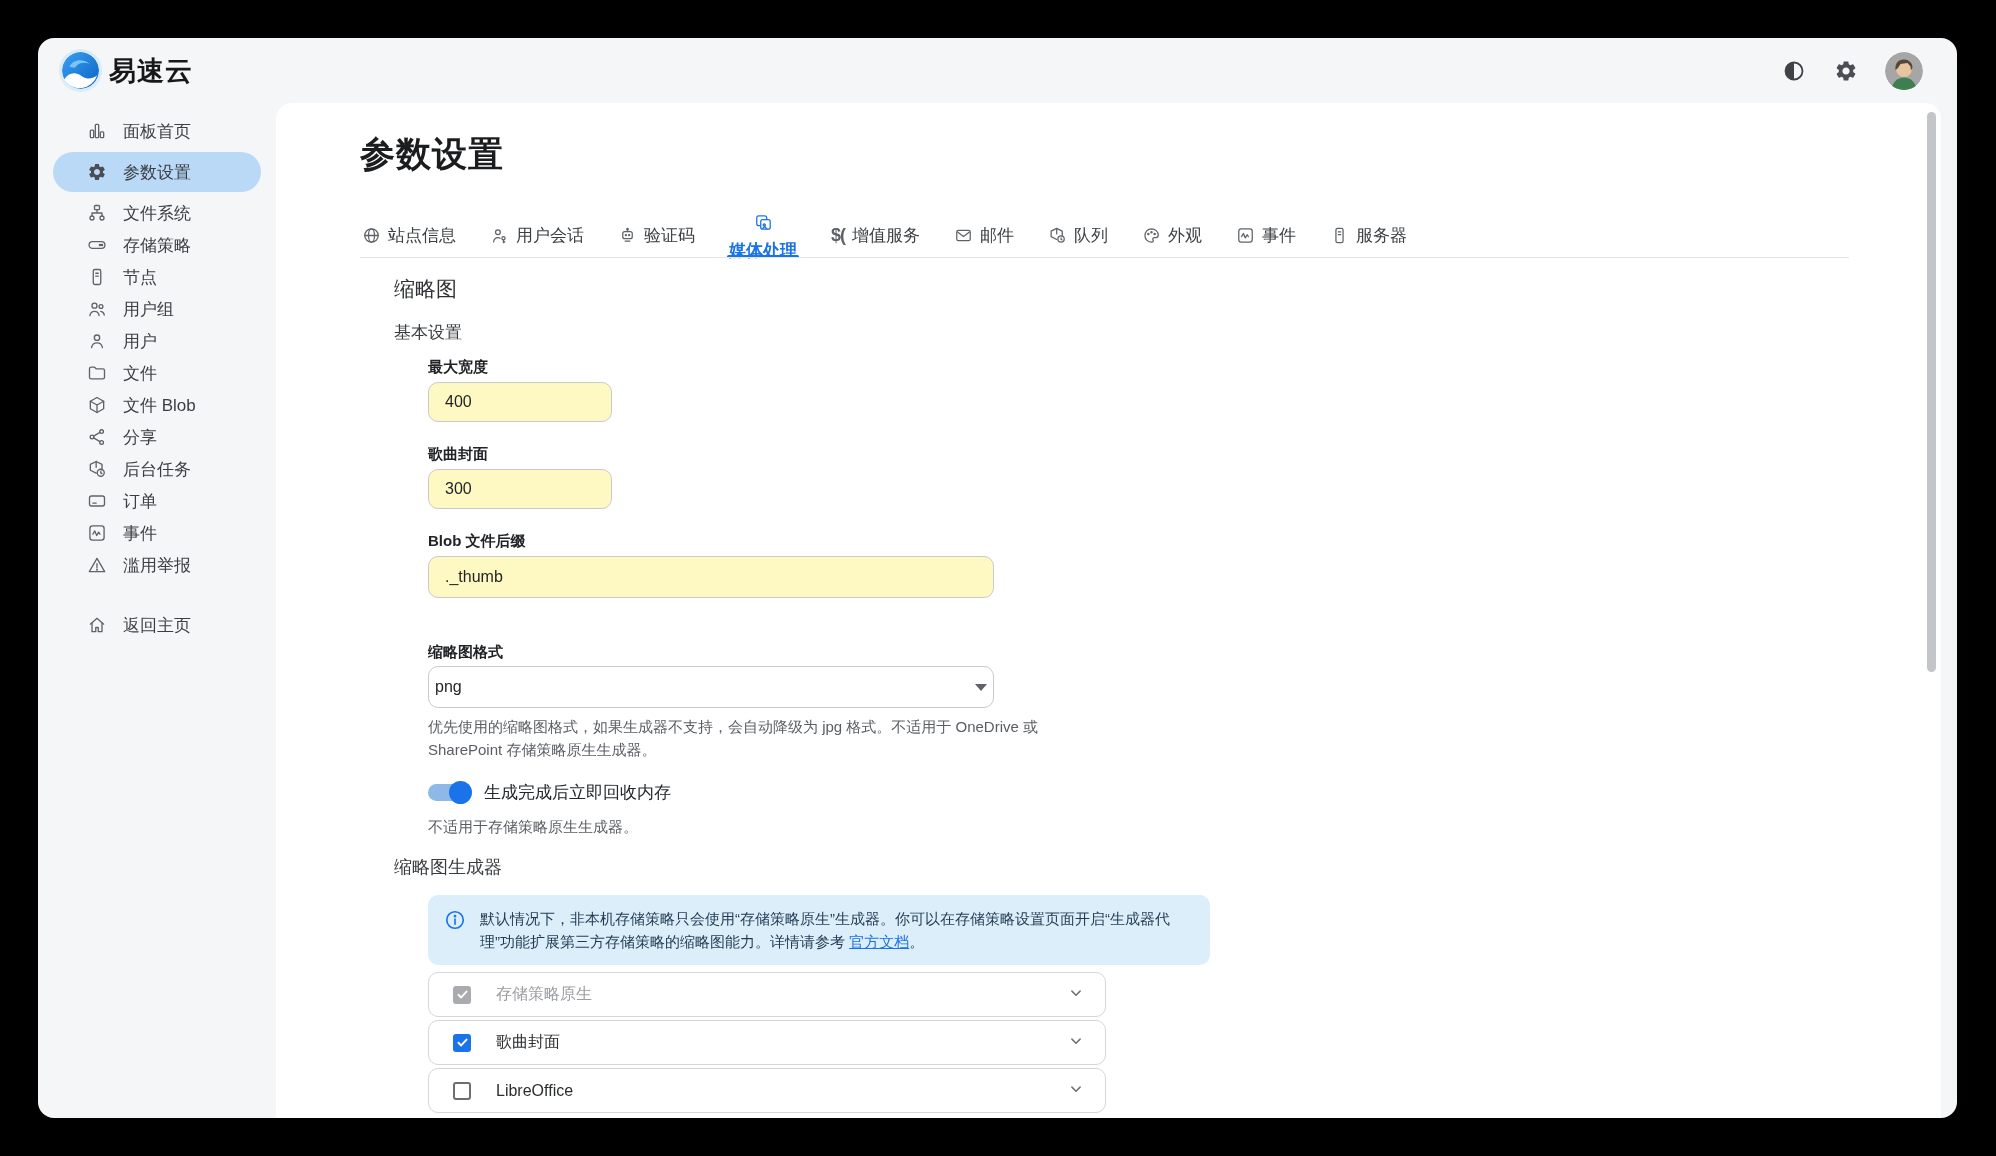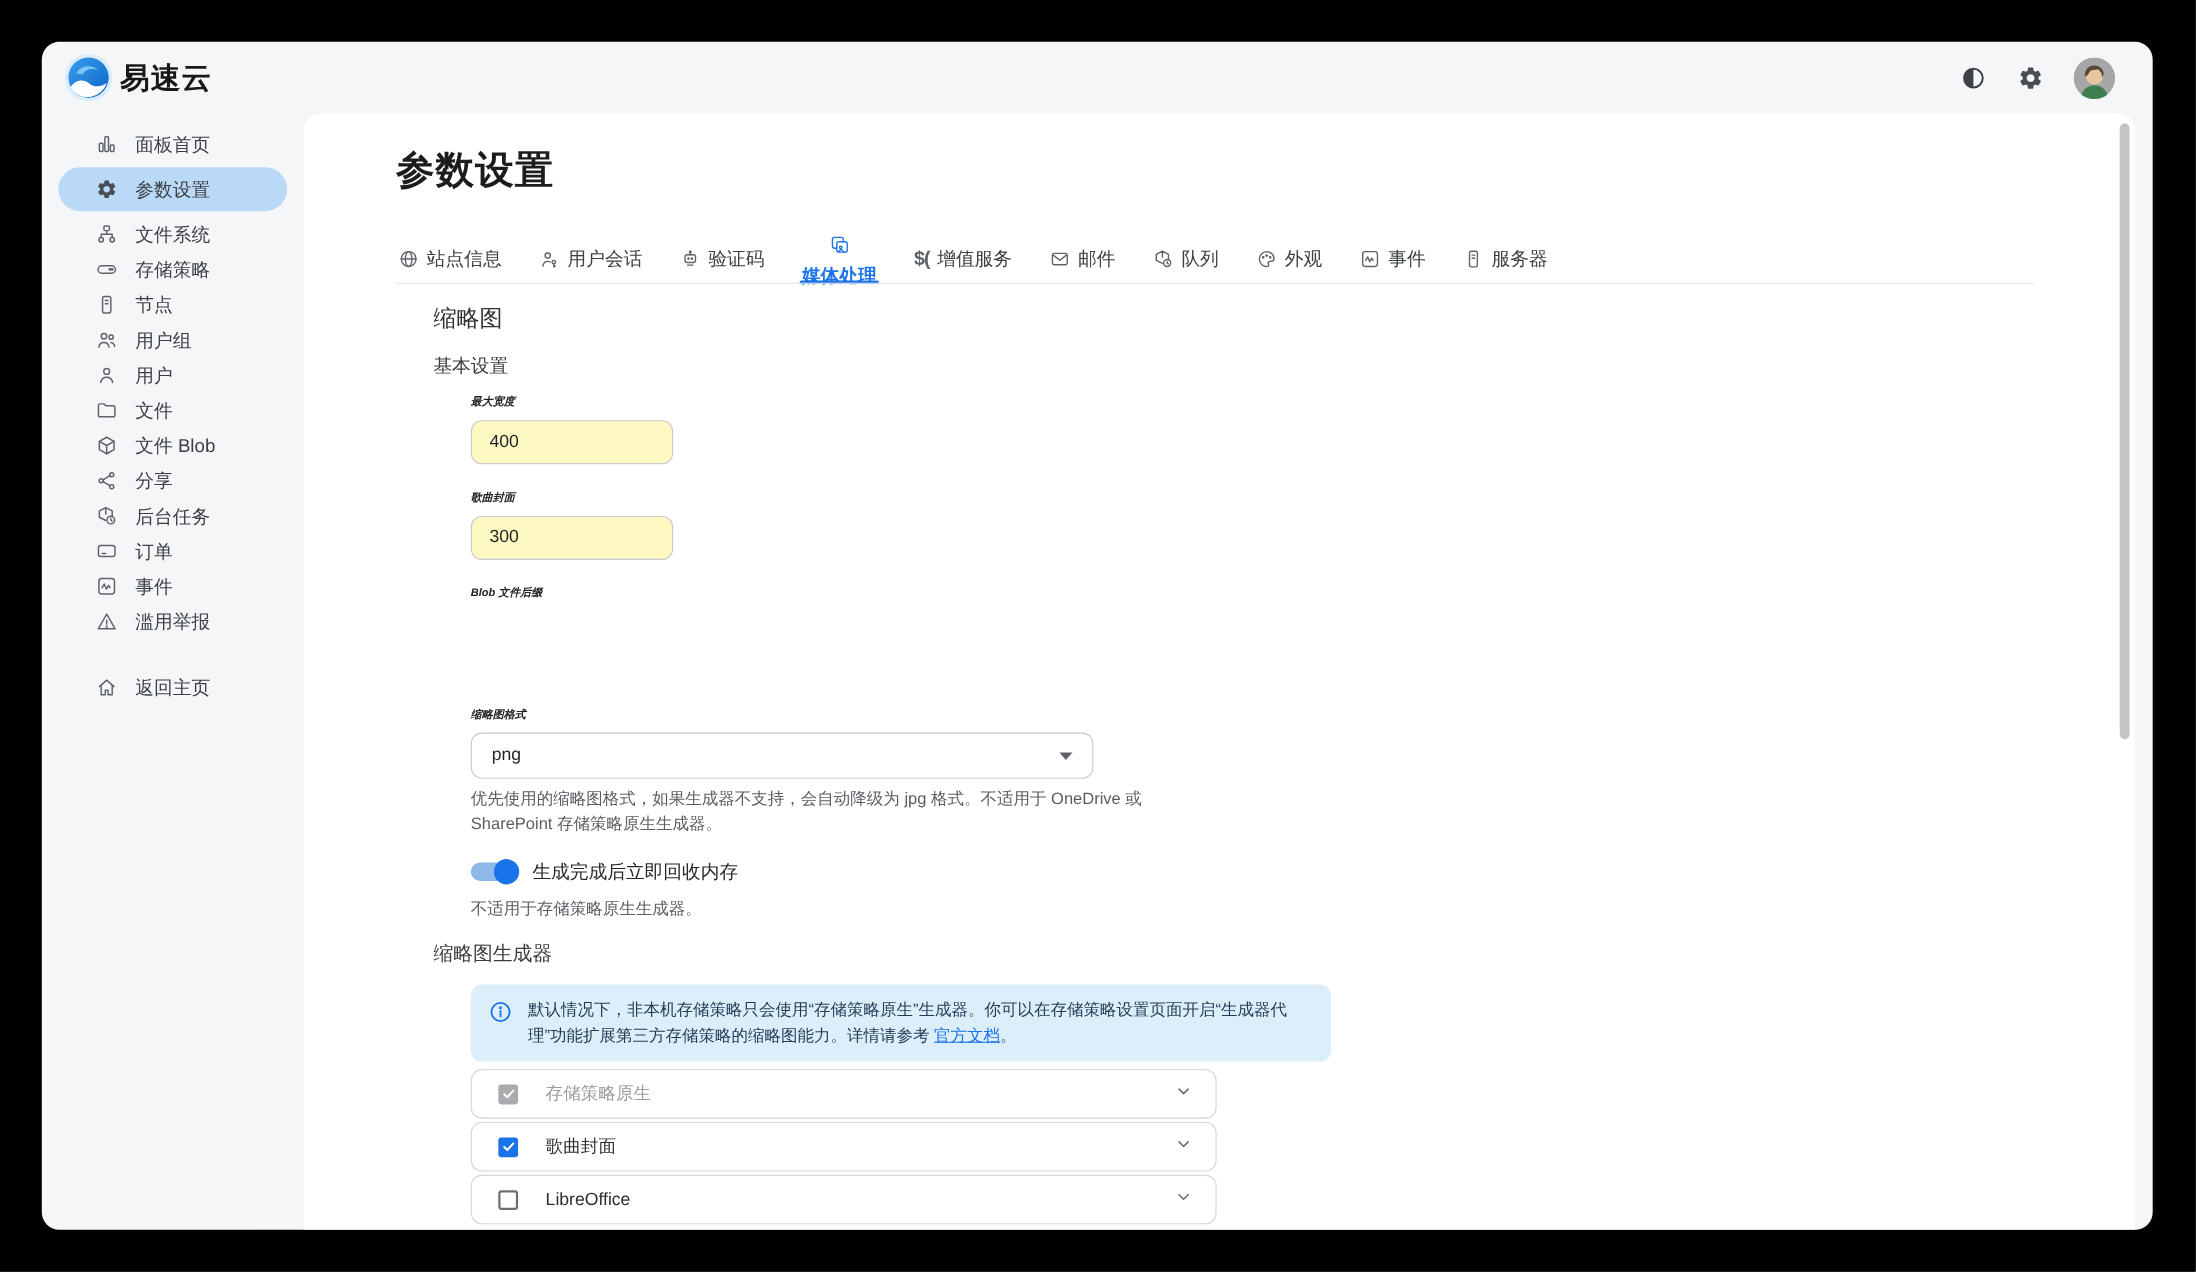--- a/index.html
+++ b/index.html
@@ -39,24 +39,24 @@
   .tab .t-ic { width:19px; height:19px; display:flex; align-items:center; }
   .tab svg { stroke:#5f6368; fill:none; stroke-width:1.6; stroke-linecap:round; stroke-linejoin:round; }
   .tab.active { color:#1a73e8; font-weight:bold;flex-direction:column; }
   .tab.active svg { stroke:#1a73e8; }
   .tab.active::after { content:""; position:absolute; left:0; right:0; bottom:-1px; height:3px; border-radius:2px; background:#1a73e8; }
   .vas-glyph { font-size:18px; font-weight:bold; color:#5f6368; letter-spacing:-1px; }
 
   
   .section-title { position:absolute; left:118px; font-size:21px; color:#2f3134; }
   .subsection-title { position:absolute; left:118px; font-size:17px; color:#3a3d40; }
-  .field-label { position:absolute; left:152px; font-size:10px; font-weight:bold; color:#212326;font-style:italic; }
+  .field-label { position:absolute; left:152px; font-size:15px; font-weight:bold; color:#212326; }
   .text-input { position:absolute; left:152px; height:40px; border:1px solid #c8cacd; border-radius:10px; background:#fef9c3; font-size:16px; color:#1f2124; padding:0 16px; font-family:"Liberation Sans", sans-serif; }
   .helper { position:absolute; left:152px; font-size:15px; color:#5a5e63; line-height:23px; }
-  .select-box { position:absolute; left:152px; width:566px; height:42px; border:1px solid #c8cacd; border-radius:10px; background:#fff; display:flex; align-items:center; padding:0 18px; font-size:16px; color:#1f2124; cursor:pointer; }
+  .select-box { position:absolute; left:152px; width:566px; height:42px; border:1px solid #c8cacd; border-radius:10px; background:#fff; display:flex; align-items:center; padding:0 6px; font-size:16px; color:#1f2124; cursor:pointer; }
   .select-caret { margin-left:auto; width:0; height:0; border-left:6px solid transparent; border-right:6px solid transparent; border-top:7px solid #5f6368; }
 
   
   .toggle-row { position:absolute; left:152px; display:flex; align-items:center; gap:14px; }
   .toggle { position:relative; width:42px; height:17px; border-radius:9px; background:#8db9e9; cursor:pointer; }
   .toggle .knob { position:absolute; right:-2px; top:-3px; width:23px; height:23px; border-radius:50%; background:#1a73e8; }
   .toggle-label { font-size:17px; color:#25282b; }
 
   
   .info-box { position:absolute; left:152px; top:792px; width:782px; min-height:66px; background:#ddeefb; border-radius:10px; display:flex; gap:14px; padding:12px 18px 12px 16px; }
@@ -390,20 +390,21 @@
       <div class="section-title" style="top:172px">缩略图</div>
       <div class="subsection-title" style="top:218px">基本设置</div>
 
       <div class="field-label" style="top:255px">最大宽度</div>
       <input class="text-input" style="top: 279px; width: 184px;" value="400">
 
       <div class="field-label" style="top:342px">歌曲封面</div>
       <input class="text-input" style="top: 366px; width: 184px;" value="300">
 
       <div class="field-label" style="top:429px">Blob 文件后缀</div>
+      <input class="text-input" style="top: 453px; width: 566px; height: 42px;" value="._thumb">
 
       <div class="field-label" style="top:540px">缩略图格式</div>
       <div class="select-box" style="top:563px">
         <span>png</span>
         <span class="select-caret"></span>
       </div>
       <div class="helper" style="top:612px; width:665px;">优先使用的缩略图格式，如果生成器不支持，会自动降级为 jpg 格式。不适用于 OneDrive 或 SharePoint 存储策略原生生成器。</div>
 
       <div class="toggle-row" style="top:678px">
         <div class="toggle">

